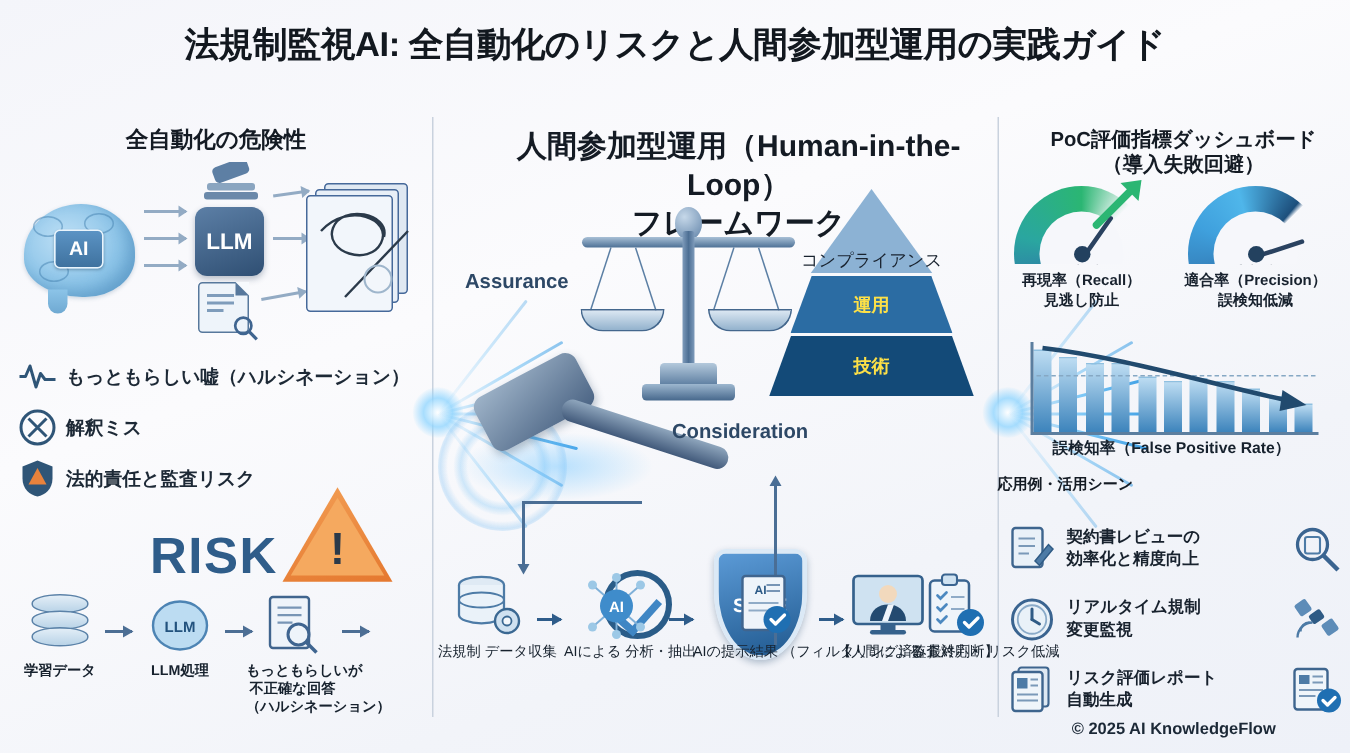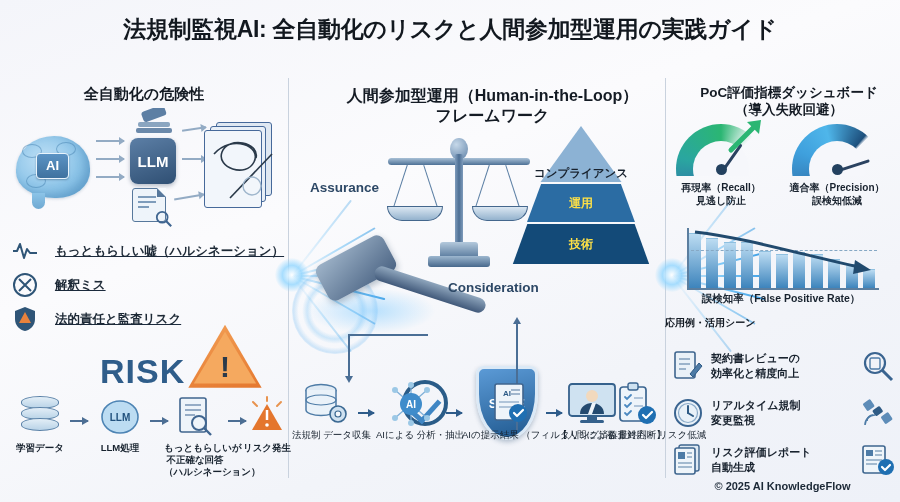--- a/index.html
+++ b/index.html
@@ -112,21 +112,21 @@
 
   .arrow-gray {
     position: absolute; height: 2px; background: #93abc4;
   }
   .arrow-gray:after {
     content:""; position: absolute; right: -1px; top: -3px;
     border-width: 4px 0 4px 6px; border-style: solid; border-color: transparent transparent transparent #93abc4;
   }
 
   .bullets { position: absolute; left: 12px; top: 150px; width: 276px; }
-  .bullet { display: flex; align-items: center; gap: 17px; height: 34px; text-decoration: underline; }
+  .bullet { display: flex; align-items: center; gap: 6px; height: 34px; }
   .bullet .btxt { font-size: 12.5px; font-weight: bold; color: #1d2936; white-space: nowrap; }
   .bico { width: 26px; height: 26px; flex: 0 0 26px; position: relative; }
 
   .risk-word {
     position: absolute; left: 100px; top: 268px;
     font-size: 34px; font-weight: bold; color: #2f5d8a; letter-spacing: 1px;
   }
   .warn-tri {
     position: absolute; left: 186px; top: 238px; width: 78px; height: 70px;
   }
@@ -162,21 +162,21 @@
   .db {
     width: 38px; height: 42px; position: relative; margin: 0 auto 4px;
   }
   .db .band {
     position:absolute; left:0; width: 38px; height: 13px; border-radius: 50%/6px;
     background: linear-gradient(180deg,#e3eef7,#b9d3e7); border: 1.5px solid #5b82a8;
   }
 
   
   #col-center { position: absolute; left: 288px; top: 84px; width: 377px; height: 418px; }
-  #col-center .col-head { font-size: 16px; padding-top: 2px; margin-left: 32px; }
+  #col-center .col-head { font-size: 20px; padding-top: 2px; margin-left: 32px; }
 
   .scale { position: absolute; left: 96px; top: 46px; width: 150px; height: 150px; }
   .scale .post { position: absolute; left: 71px; top: 24px; width: 8px; height: 104px;
     background: linear-gradient(90deg,#7e9bbb,#4d6f94,#7e9bbb); border-radius: 2px; }
   .scale .knob { position: absolute; left: 66px; top: 8px; width: 18px; height: 22px;
     background: radial-gradient(circle at 35% 30%,#c6d8e9,#5d80a6); border-radius: 50%; }
   .scale .beam { position: absolute; left: 4px; top: 28px; width: 142px; height: 7px;
     background: linear-gradient(180deg,#a8c0d6,#4e7196); border-radius: 4px; }
   .scale .base { position: absolute; left: 44px; top: 126px; width: 62px; height: 11px;
     background: linear-gradient(180deg,#9db7cf,#47688c); border-radius: 3px; }
@@ -209,21 +209,21 @@
   .pyramid { position: absolute; left: 222px; top: 42px; width: 142px; height: 140px; }
   .pyr-row { position: absolute; display: flex; align-items: center; justify-content: center;
     color: #fde047; font-weight: bold; }
   .pyr-top { left: 0; top: 0; width: 142px; height: 56px; background: #8cb2d4;
     clip-path: polygon(50% 0, 78.5% 100%, 21.5% 100%); font-size: 0; }
   .pyr-mid { left: 0; top: 58px; width: 142px; height: 38px; background: #2b6ca3;
     clip-path: polygon(21.9% 0, 78.1% 0, 88% 100%, 12% 100%); font-size: 12px; }
   .pyr-bot { left: 0; top: 98px; width: 142px; height: 40px; background: #134a78;
     clip-path: polygon(12.2% 0, 87.8% 0, 98% 100%, 2% 100%); font-size: 12px; }
   .pyr-top-label { position: absolute; left: 0; top: 40px; width: 142px; text-align: center;
-    font-size: 11.5px; font-weight: bold; color: #18222e; }
+    font-size: 11.5px; font-weight: normal; color: #18222e; }
 
   .check-circle {
     position: absolute; left: 114px; top: 296px; width: 46px; height: 46px;
     border: 4px solid #2a5c88; border-radius: 50%;
   }
   .check-circle:after {
     content:""; position: absolute; left: 10px; top: 9px; width: 13px; height: 24px;
     border: solid #3f86c4; border-width: 0 5px 5px 0; transform: rotate(42deg);
   }
   .shield-safe {
@@ -454,33 +454,20 @@
           <line x1="8" y1="9" x2="24" y2="9" stroke="#7795b5" stroke-width="1.5"></line>
           <line x1="8" y1="14" x2="24" y2="14" stroke="#7795b5" stroke-width="1.5"></line>
           <line x1="8" y1="19" x2="18" y2="19" stroke="#7795b5" stroke-width="1.5"></line>
           <circle cx="22" cy="27" r="7" fill="none" stroke="#3f6590" stroke-width="2"></circle>
           <line x1="27" y1="32" x2="34" y2="39" stroke="#3f6590" stroke-width="2.4"></line>
         </svg>
         <div class="nlabel multiline">もっともらしいが<br>不正確な回答<br>（ハルシネーション）</div>
       </div>
       <div class="fa" style="left:224px"></div>
 
-      <div class="node" style="left:238px;top:0;width:50px">
-        <svg width="40" height="42" viewBox="0 0 40 42" style="display:block;margin:0 auto 4px">
-          <path d="M20 8 L35 34 H5 Z" fill="#e4762d"></path>
-          <line x1="20" y1="14" x2="20" y2="24" stroke="#fff" stroke-width="2.5"></line>
-          <circle cx="20" cy="29" r="1.8" fill="#fff"></circle>
-          <g stroke="#e8934e" stroke-width="2" stroke-linecap="round">
-            <line x1="6" y1="6" x2="10" y2="10"></line>
-              <line x1="34" y1="6" x2="30" y2="10"></line>
-            <line x1="20" y1="1" x2="20" y2="5"></line>
-          </g>
-        </svg>
-        <div class="nlabel">リスク発生</div>
-      </div>
     </div>
   </div>
 
   <div id="col-center">
     <div class="col-head">
       <div>人間参加型運用（Human-in-the-Loop）</div>
       <div>フレームワーク</div>
     </div>
 
     <div class="scale">

